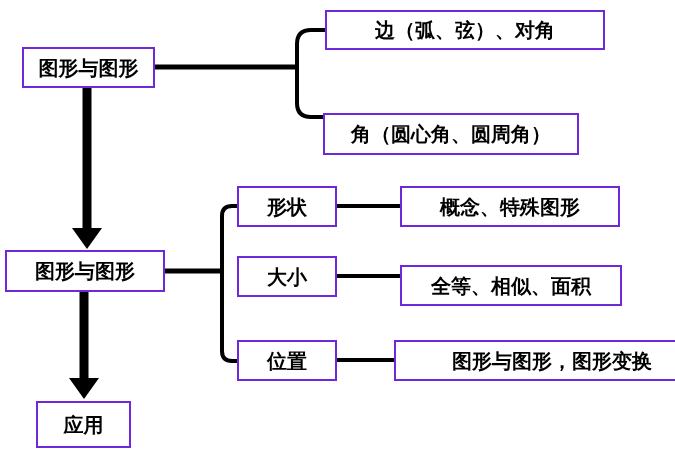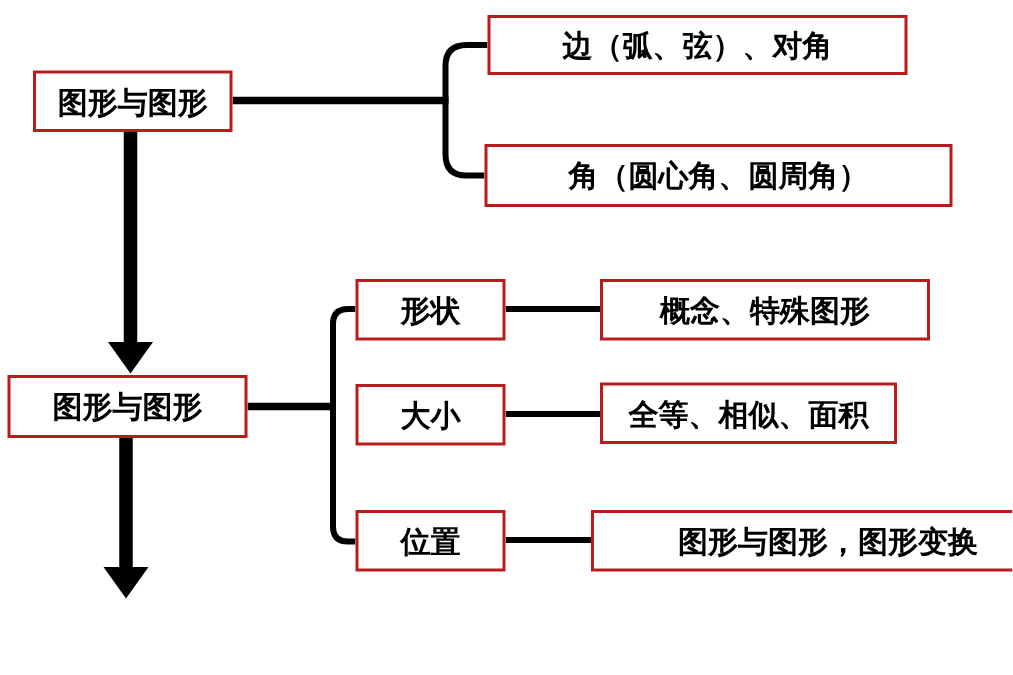--- a/index.html
+++ b/index.html
@@ -18,21 +18,21 @@
   #connectors {
     position: absolute;
     left: 0;
     top: 0;
     width: 675px;
     height: 450px;
   }
   .node {
     position: absolute;
     box-sizing: border-box;
-    border: 2px solid #b91c1c;
+    border: 2px solid #6d28d9;
     background: #ffffff;
     display: flex;
     align-items: center;
     justify-content: center;
     font-size: 20px;
     font-weight: 600;
     color: #000000;
     white-space: nowrap;
     line-height: 1;
     text-align: right;
@@ -61,30 +61,31 @@
     <line x1="337" y1="360" x2="394" y2="360" stroke="#000000" stroke-width="4"></line>
 
     <line x1="84" y1="292" x2="84" y2="381" stroke="#000000" stroke-width="9"></line>
     <polygon points="69,378 99,378 84,399" fill="#000000"></polygon>
   </svg>
 
   <div class="node" style="left:22px;  top:47px;  width:133px; height:41px">图形与图形</div>
 
   <div class="node" style="left:325px; top:10px;  width:280px; height:40px">边（弧、弦）、对角</div>
 
-  <div class="node" style="left:323px; top:96px;  width:312px; height:42px">角（圆心角、圆周角）</div>
+  <div class="node" style="left:323px; top:113px;  width:256px; height:42px">角（圆心角、圆周角）</div>
 
   <div class="node" style="left:5px;   top:250px; width:160px; height:42px">图形与图形</div>
 
   <div class="node" style="left:237px; top:186px; width:100px; height:41px">形状</div>
 
   <div class="node" style="left:400px; top:186px; width:220px; height:41px">概念、特殊图形</div>
 
   <div class="node" style="left:237px; top:256px; width:100px; height:41px">大小</div>
 
-  <div class="node" style="left:400px; top:255px; width:198px; height:41px">全等、相似、面积</div>
+  <div class="node" style="left:400px; top:265px; width:222px; height:41px">全等、相似、面积</div>
 
   <div class="node" style="left:237px; top:340px; width:100px; height:41px">位置</div>
 
   <div class="node" style="left:394px; top:340px; width:316px; height:41px">图形与图形，图形变换</div>
 
+  <div class="node" style="left:36px;  top:401px; width:95px;  height:47px">应用</div>
 
 </div>
 
 </body></html>

